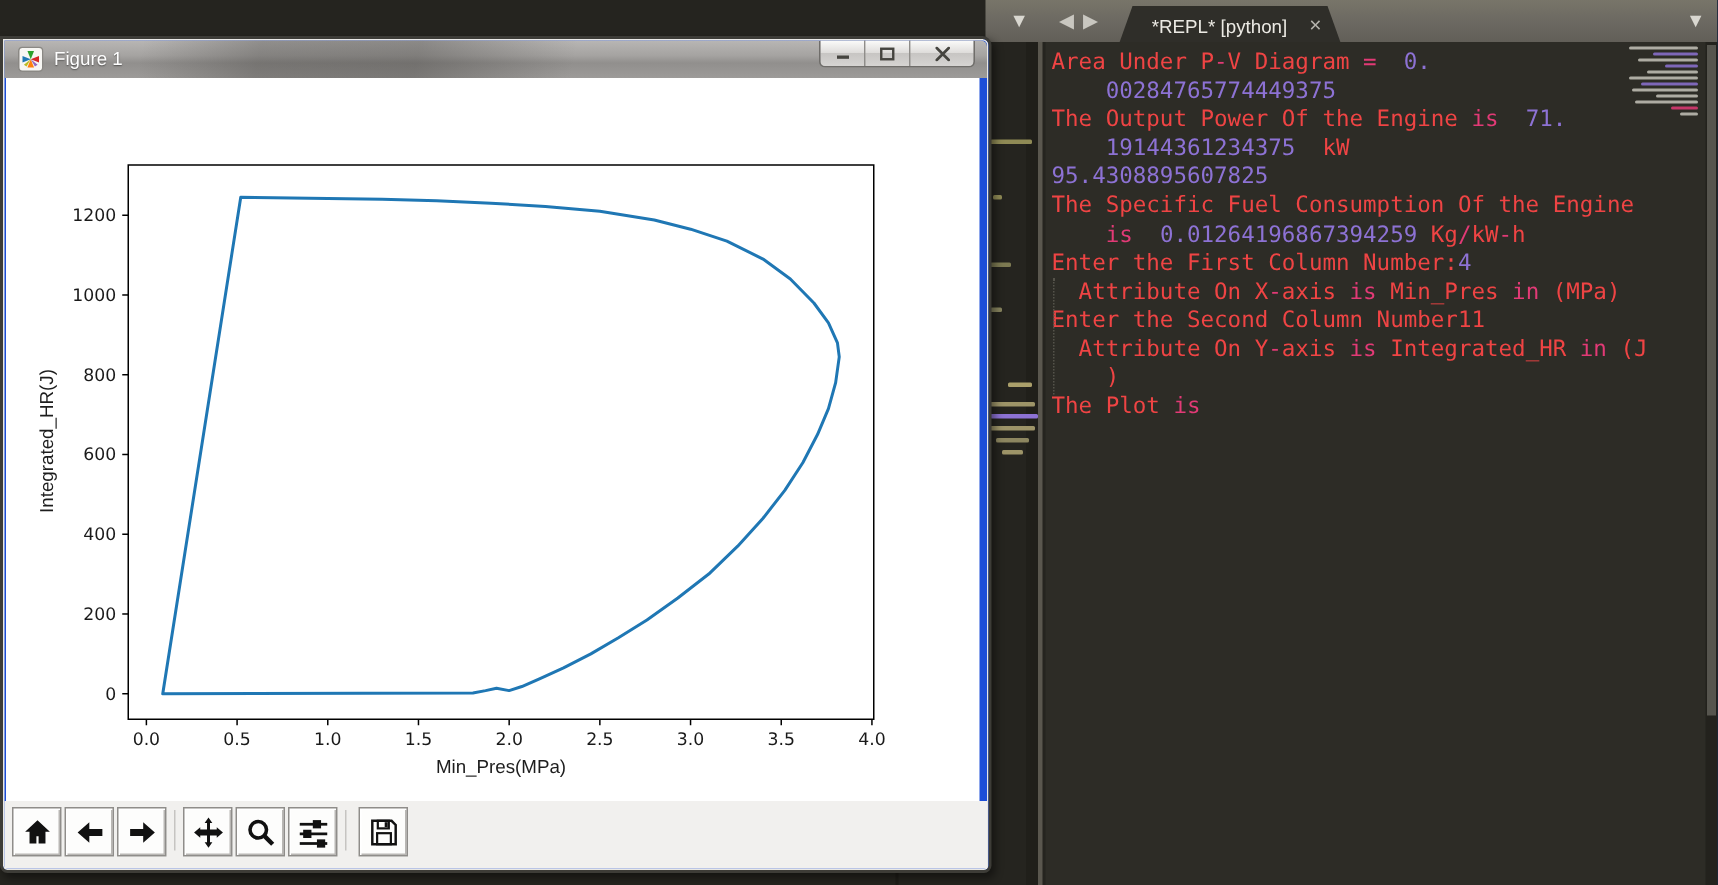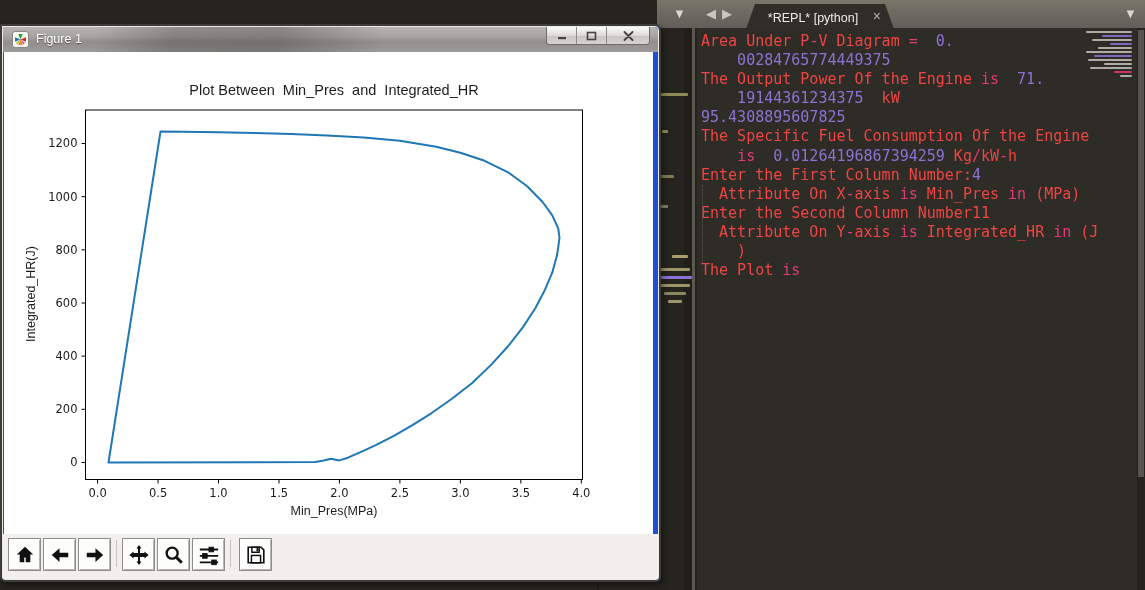--- a/index.html
+++ b/index.html
@@ -187,21 +187,20 @@
           <line x1="77.5" y1="250.9906474820144" x2="81.5" y2="250.9906474820144" stroke="#000" stroke-width="1"></line>
           <text x="73.5" y="254.9906474820144" text-anchor="end" font-size="11.5" font-family="DejaVu Sans, sans-serif" fill="#1a1a1a">600</text>
           <line x1="77.5" y1="197.8251798561151" x2="81.5" y2="197.8251798561151" stroke="#000" stroke-width="1"></line>
           <text x="73.5" y="201.8251798561151" text-anchor="end" font-size="11.5" font-family="DejaVu Sans, sans-serif" fill="#1a1a1a">800</text>
           <line x1="77.5" y1="144.65971223021586" x2="81.5" y2="144.65971223021586" stroke="#000" stroke-width="1"></line>
           <text x="73.5" y="148.65971223021586" text-anchor="end" font-size="11.5" font-family="DejaVu Sans, sans-serif" fill="#1a1a1a">1000</text>
           <line x1="77.5" y1="91.49424460431652" x2="81.5" y2="91.49424460431652" stroke="#000" stroke-width="1"></line>
           <text x="73.5" y="95.49424460431652" text-anchor="end" font-size="11.5" font-family="DejaVu Sans, sans-serif" fill="#1a1a1a">1200</text>
           <polyline points="104.5,410.5 156.5,79.5 178.2,79.8 214.5,80.3 250.8,80.9 287.1,81.9 323.3,83.5 359.6,85.6 395.9,88.8 432.2,94.7 456.4,100.8 480.6,108.8 504.7,120.7 522.9,134.0 538.6,150.0 548.3,163.3 554.3,176.6 555.5,185.9 553.1,203.1 548.3,220.4 541.0,237.7 531.3,256.3 519.2,274.9 504.7,293.5 487.8,312.1 468.5,330.7 447.9,346.7 427.3,361.3 408.0,373.3 389.9,383.9 371.7,393.2 356.0,400.4 343.9,405.7 335.4,408.4 327.0,406.8 319.7,408.4 311.3,410.0 104.5,410.5" fill="none" stroke="#1f77b4" stroke-width="2" stroke-linejoin="round" stroke-linecap="round"></polyline>
         </svg>
-      <div id="plot-title">Plot Between  Min_Pres  and  Integrated_HR</div>
       <div id="plot-xlabel">Min_Pres(MPa)</div>
       <div id="plot-ylabel">Integrated_HR(J)</div>
     </div>
 
     <div id="mpl-toolbar">
       <div class="tbtn">
         <svg width="22" height="22" viewBox="0 0 24 24">
             <path d="M12 3 3 11.5h3.2V20h5v-5.2h1.6V20h5v-8.5H21Z" fill="#111"></path>
           </svg>
       </div>

